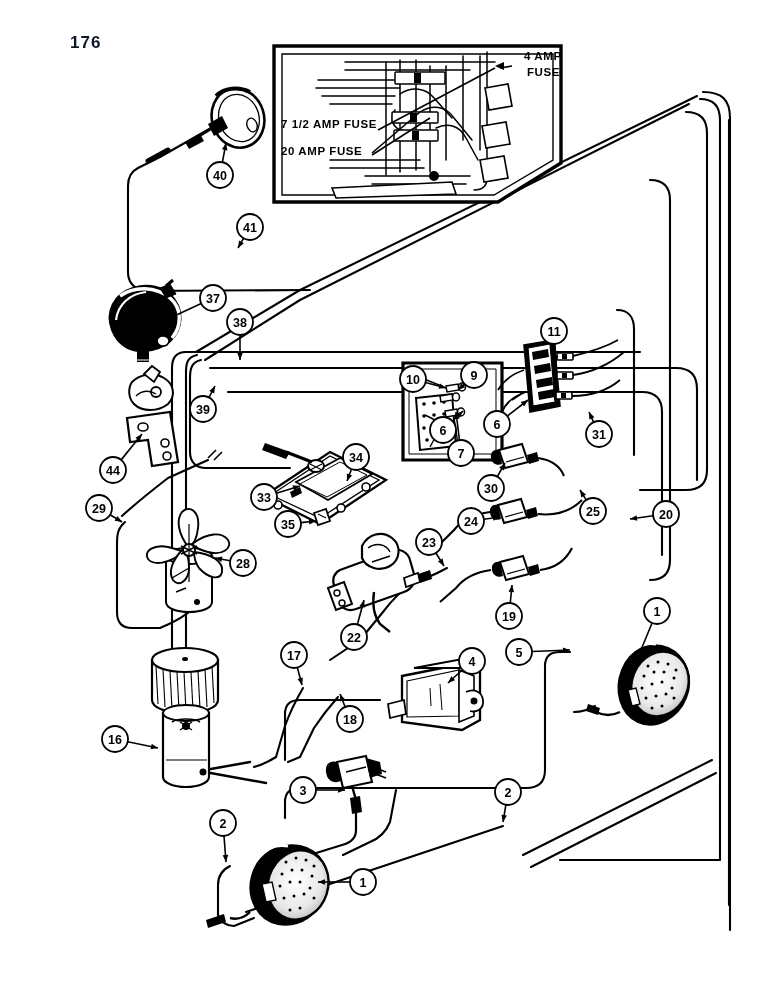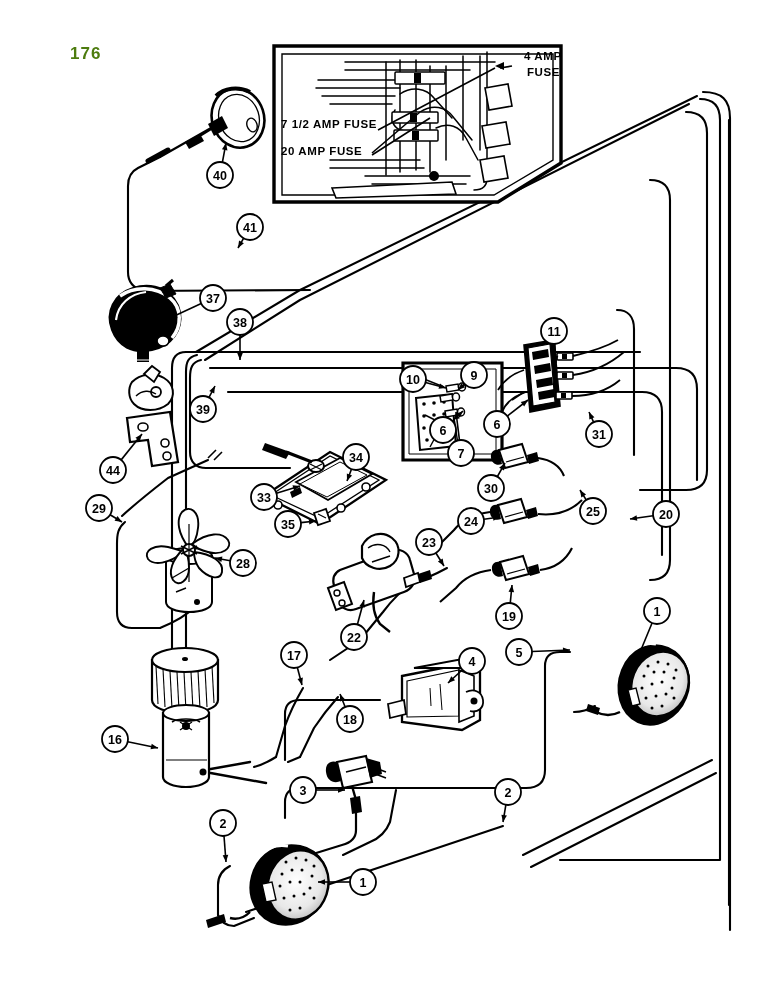--- a/index.html
+++ b/index.html
@@ -11,25 +11,25 @@
     position: relative;
     width: 780px;
     height: 1000px;
     background: #ffffff;
     font-family: "Liberation Sans", sans-serif;
     overflow: hidden;
   }
   #page-number {
     position: absolute;
     left: 70px;
-    top: 44px;
+    top: 33px;
     font-size: 17px;
     font-weight: bold;
     letter-spacing: 1px;
-    color: #4d7c0f;
+    color: #0f172a;
   }
   svg.layer {
     position: absolute;
     left: 0;
     top: 0;
     width: 780px;
     height: 1000px;
   }
   .callout-text {
     font-family: "Liberation Sans", sans-serif;

